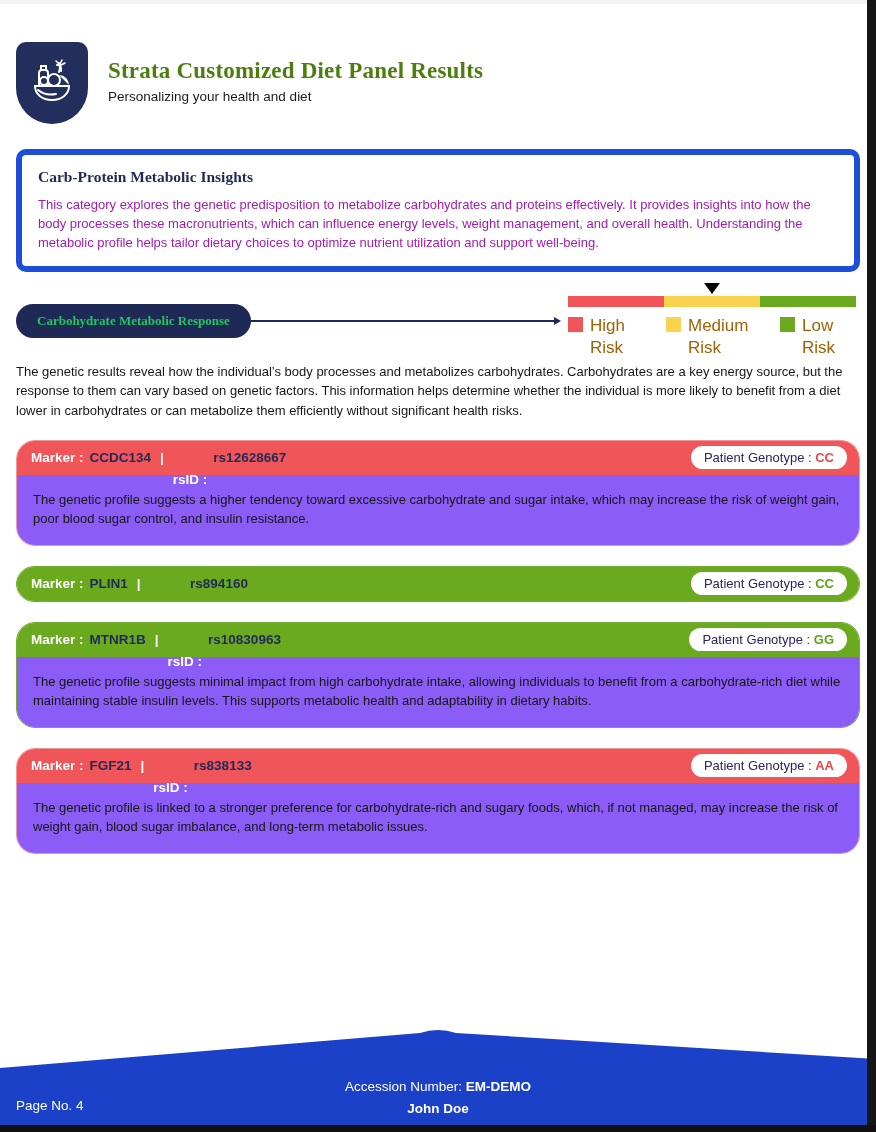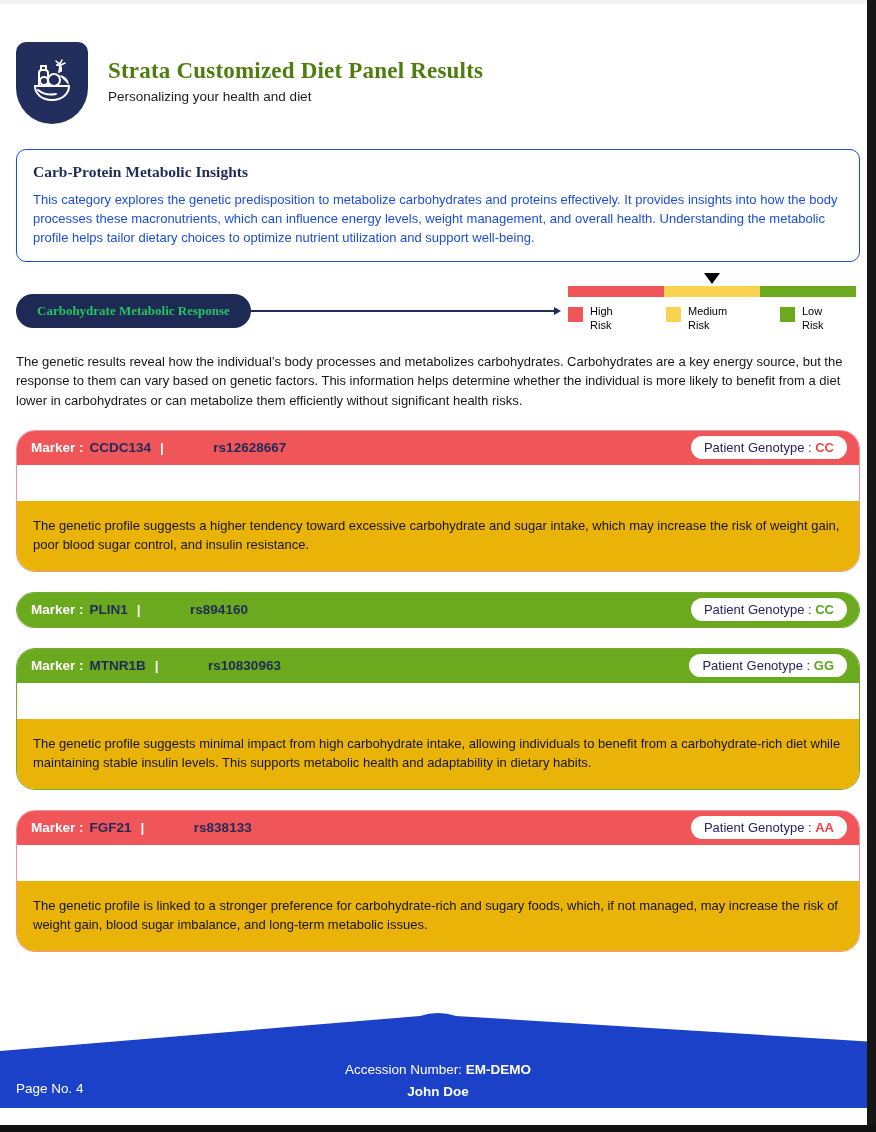--- a/index.html
+++ b/index.html
@@ -16,25 +16,25 @@
   .logo{
     width:72px;height:82px;background:#222e5c;flex:0 0 auto;
     border-radius:10px 10px 36px 36px;display:flex;align-items:center;justify-content:center;
   }
   .title-block{padding-top:16px;}
   .page-title{font-family:"Liberation Serif",serif;font-weight:bold;font-size:23px;color:#4d7c0f;letter-spacing:.2px;}
   .page-subtitle{font-size:13.5px;color:#1b1b1b;margin-top:5px;}
 
   
   .insights-card{
-    margin:25px 16px 0 16px;border:1px solid #1d4ed8;border-radius:10px;
+    margin:25px 16px 0 16px;border:6px solid #1d4ed8;border-radius:10px;
     padding:13px 16px 14px 16px;
   }
   .insights-title{font-family:"Liberation Serif",serif;font-weight:bold;font-size:15.5px;color:#1f2a56;}
-  .insights-body{font-size:13px;line-height:1.47;margin-top:9px;color:#1d4ed8;}
+  .insights-body{font-size:13px;line-height:1.47;margin-top:9px;color:#a21caf;}
 
   
   .scale-row{position:relative;height:72px;margin:12px 16px 0 16px;}
   .category-pill{
     position:absolute;left:0;top:20px;background:#1e2a55;color:#22c55e;border-radius:17px;
     font-family:"Liberation Serif",serif;font-weight:bold;font-size:13px;
     padding:9px 21px;white-space:nowrap;
   }
   .connector{position:absolute;left:225px;top:36px;width:318px;border-top:2px solid #1e2a55;}
   .connector:after{
@@ -42,21 +42,21 @@
     border-left:7px solid #1e2a55;border-top:4px solid transparent;border-bottom:4px solid transparent;
   }
   .risk-bar{position:absolute;left:552px;top:12px;width:288px;height:11px;display:flex;}
   .risk-bar .seg{flex:1;}
   .risk-pointer{
     position:absolute;left:688px;top:-1px;width:0;height:0;
     border-left:8px solid transparent;border-right:8px solid transparent;border-top:11px solid #000;
   }
   .legend-item{position:absolute;top:31px;display:flex;gap:7px;}
   .legend-item .swatch{width:15px;height:15px;margin-top:2px;flex:0 0 auto;}
-  .legend-item .lbl{font-size:11px;line-height:1.25;color:#000000;}
+  .legend-item .lbl{font-size:17px;line-height:1.25;color:#a16207;}
   .li-0{left:552px;} .li-1{left:650px;} .li-2{left:764px;}
 
   .intro-text{margin:6px 16px 0 16px;font-size:13px;line-height:1.47;color:#161616;}
 
   
   .marker-card{margin:20px 16px 0 16px;border-radius:19px;border:1.5px solid;overflow:hidden;background:#fff;}
   .marker-card.high{border-color:#f2959b;}
   .marker-card.low{border-color:#74ac31;}
   .marker-header{
     height:34px;display:flex;align-items:center;padding:0 12px 0 14px;
@@ -67,24 +67,24 @@
   .marker-header .gene,.marker-header .rsid{color:#1f2a56;margin-left:6px;}
   .marker-header .sep{margin:0 9px;font-weight:bold;}
   .marker-header .rslabel{margin-right:0;margin-top:43px;}
   .genotype-pill{
     margin-left:auto;background:#fff;border-radius:14px;padding:4px 13px;
     font-size:13px;color:#2b2262;font-weight:normal;white-space:nowrap;
   }
   .genotype-pill b{font-weight:bold;}
   .marker-card.high .genotype-pill b{color:#ef464e;}
   .marker-card.low .genotype-pill b{color:#5fa318;}
-  .marker-body{padding:15px 16px 16px 16px;font-size:13px;line-height:1.5;color:#161616;background:#eab308;margin-top:36px;}
-
-  
-  .footer{position:absolute;left:0;bottom:24px;width:876px;height:97px;z-index:40;}
+  .marker-body{padding:15px 16px 16px 16px;font-size:13px;line-height:1.5;color:#161616;background:#8b5cf6;}
+
+  
+  .footer{position:absolute;left:0;bottom:7px;width:876px;height:97px;z-index:40;}
   .footer svg{position:absolute;left:0;top:0;display:block;}
   .footer-center{position:absolute;left:0;right:0;top:48px;text-align:center;color:#fff;font-size:13.5px;line-height:1.6;}
   .footer-center .accession b{font-weight:bold;}
   .footer-center .patient{font-weight:bold;text-align:center;}
   .page-number{position:absolute;left:16px;bottom:12px;color:#fff;font-size:13.5px;}
 </style>
 </head>
 <body>
 
 <div class="edge-top"></div>

